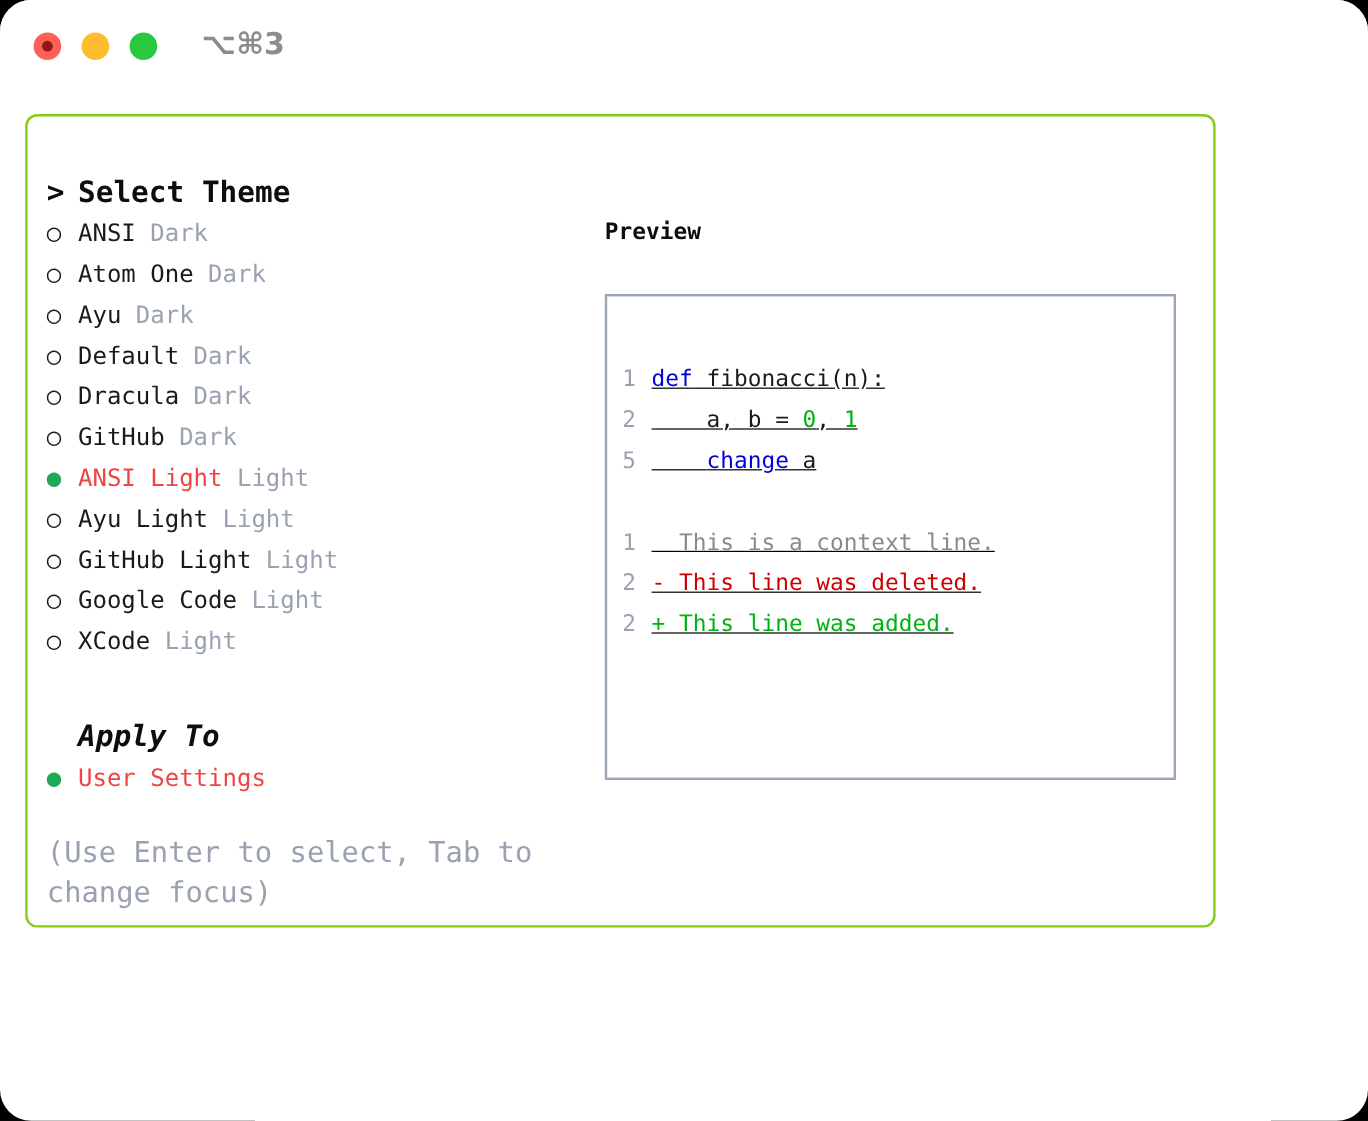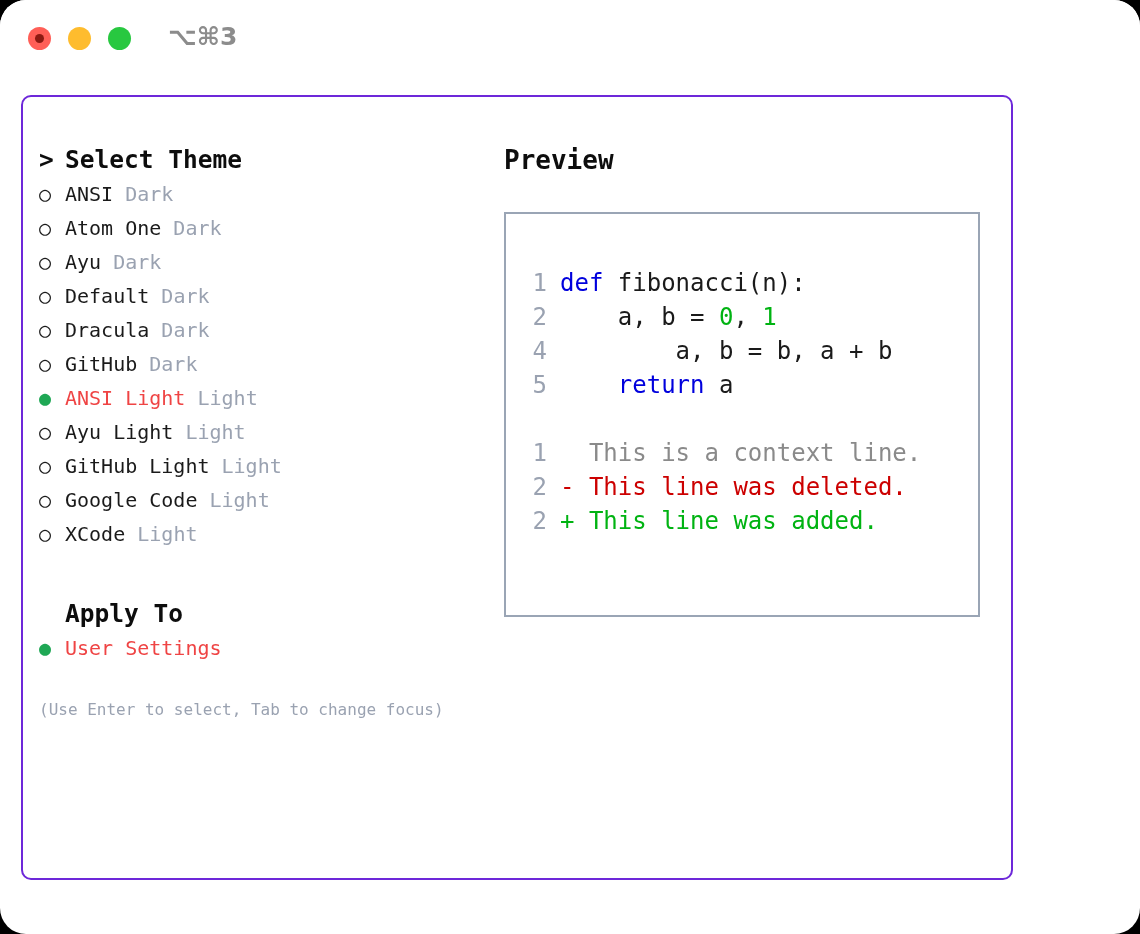--- a/index.html
+++ b/index.html
@@ -63,22 +63,22 @@
     letter-spacing: 0px;
     font-family: "DejaVu Sans", "Liberation Sans", sans-serif;
   }
 
   
   #panel {
     position: absolute;
     left: 21px;
     top: 95px;
     width: 992px;
-    height: 785px;
-    border: 2px solid #6d28d9;
+    height: 678px;
+    border: 2px solid #84cc16;
     border-radius: 10px;
     box-sizing: border-box;
     background: #ffffff;
   }
 
   
   #left-col {
     position: absolute;
     left: 16px;
     top: 46px;
@@ -109,62 +109,64 @@
 
   .theme-name { color: #1a1a1a; }
   .theme-name.sel { color: #ef4444; }
   .theme-kind { color: #9aa2b1; }
 
   .section-title {
     font-weight: bold;
     color: #0d0d0d;
     font-size: 24.5px;
     padding-left: 26px;
+    font-style: italic;
   }
 
   .spacer-lg { height: 46px; }
 
   #hint {
     margin-top: 28px;
-    font-size: 16px;
+    font-size: 24px;
     line-height: 34px;
     color: #9aa2b1;
     width: 410px;
   }
 
   
   #right-col {
     position: absolute;
     left: 481px;
     top: 46px;
     width: 490px;
   }
 
   #preview-title {
-    font-size: 26px;
+    font-size: 19px;
     font-weight: bold;
     color: #0d0d0d;
     line-height: 34px;
+    margin-top: 33px;
   }
 
   #preview-box {
     margin-top: 35px;
     width: 476px;
     height: 405px;
     border: 2px solid #9aa5b5;
     box-sizing: border-box;
     background: #ffffff;
     padding: 52px 0 0 0;
   }
 
   .code-line {
-    font-size: 24px;
+    font-size: 19px;
     line-height: 34px;
     white-space: pre;
-    padding-left: 17px;
+    text-decoration: underline;
   }
   .ln {
     display: inline-block;
     width: 24px;
     text-align: right;
     color: #9aa2b1;
     margin-right: 13px;
   }
   .kw   { color: #0000dd; }
   .fn   { color: #00b7c3; }
@@ -222,22 +224,21 @@
       <div id="hint">(Use Enter to select, Tab to change focus)</div>
     </div>
 
     <div id="right-col">
       <div id="preview-title">Preview</div>
 
       <div id="preview-box">
         <div id="code-block">
             <div class="code-line"><span class="ln">1</span><span class="kw">def</span><span class="plain"> fibonacci(n):</span></div>
             <div class="code-line"><span class="ln">2</span><span class="plain">    a, b = </span><span class="num">0</span><span class="plain">, </span><span class="num">1</span></div>
-            <div class="code-line"><span class="ln">4</span><span class="plain">        a, b = b, a + b</span></div>
-            <div class="code-line"><span class="ln">5</span><span class="plain">    </span><span class="kw">return</span><span class="plain"> a</span></div>
+            <div class="code-line"><span class="ln">5</span><span class="plain">    </span><span class="kw">change</span><span class="plain"> a</span></div>
           </div>
         <div class="blank-line"></div>
         <div id="diff-block">
             <div class="code-line"><span class="ln">1</span><span class="diff-ctx">  </span><span class="diff-ctx">This is a context line.</span></div>
             <div class="code-line"><span class="ln">2</span><span class="diff-del">- </span><span class="diff-del">This line was deleted.</span></div>
             <div class="code-line"><span class="ln">2</span><span class="diff-add">+ </span><span class="diff-add">This line was added.</span></div>
           </div>
       </div>
     </div>
 

